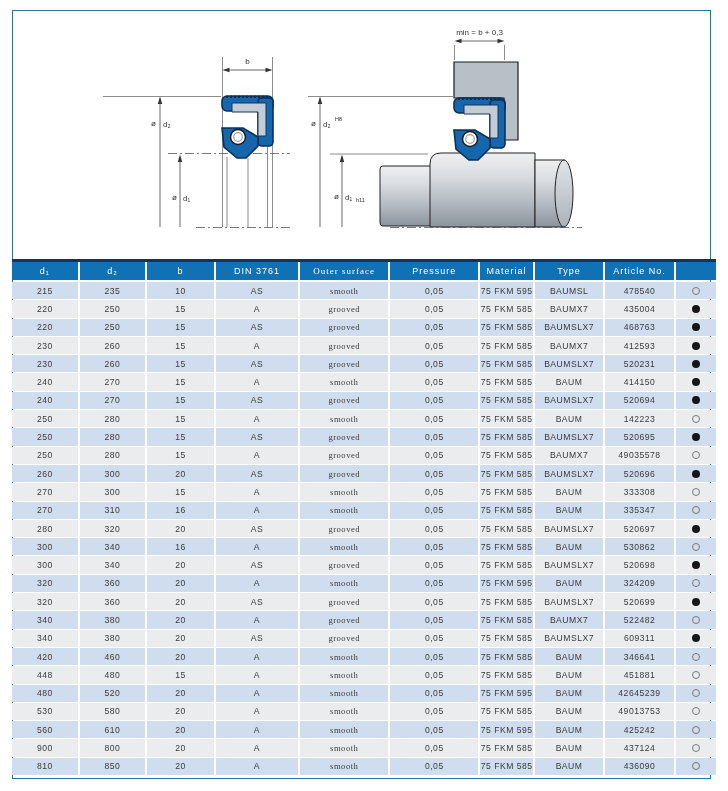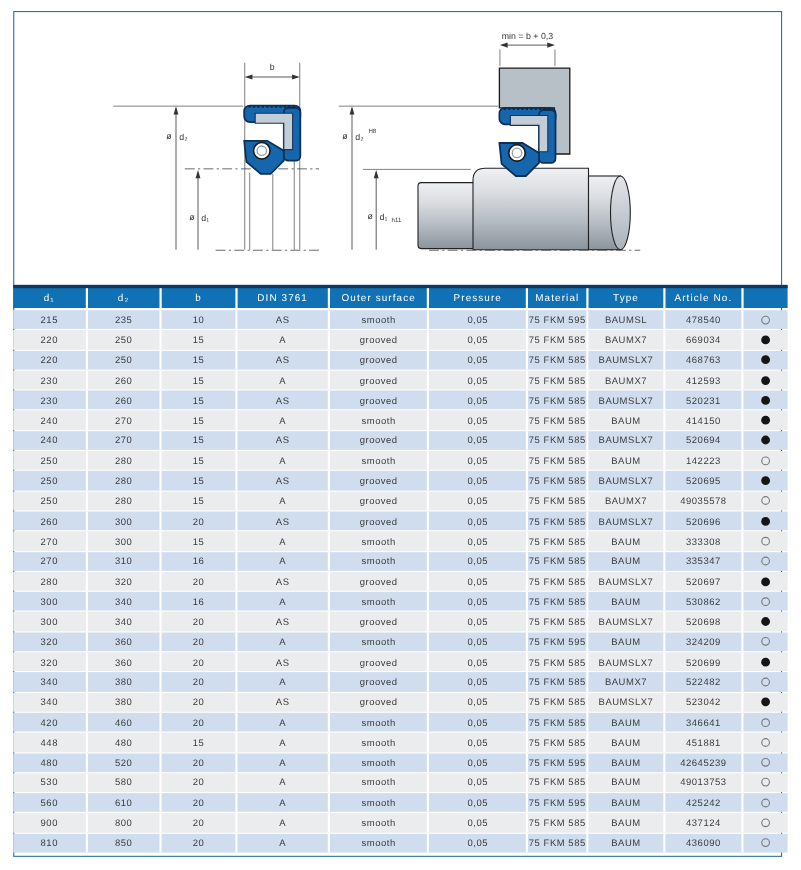--- a/index.html
+++ b/index.html
@@ -15,21 +15,21 @@
          box-sizing:border-box;margin-bottom:2px;}
   .hc{color:#ffffff;font-size:9px;letter-spacing:1px;display:flex;align-items:center;
       justify-content:center;border-right:2px solid #ffffff;box-sizing:border-box;white-space:nowrap;}
   .hc:last-child{border-right:none;}
   .row{display:flex;height:17.3px;margin-bottom:1px;}
   .cell{font-size:8.6px;color:#3a3a3a;letter-spacing:0.5px;display:flex;align-items:center;
         justify-content:center;border-right:2px solid #ffffff;box-sizing:border-box;white-space:nowrap;}
   .cell:last-child{border-right:none;}
   .row.blue .cell{background:#cfddee;}
   .row.gray .cell{background:#ebeced;}
-  .c0{width:72px;} .c1{width:72px;} .c2{width:73px;} .c3{width:90px;} .c4{width:96px;}
+  .c0{width:72px;} .c1{width:72px;} .c2{width:73px;} .c3{width:90px;} .c4{width:96px;font-family:Liberation Serif, serif;}
   .c5{width:96px;} .c6{width:58px;} .c7{width:75px;} .c8{width:75px;} .c9{width:43px;}
   .dot{display:inline-block;border-radius:50%;}
   .dot.filled{width:8px;height:8px;background:#151515;}
   .dot.open{width:6px;height:6px;border:1px solid #7a7a7a;background:transparent;}
 
   
   .thin{stroke:#5a5a5a;stroke-width:0.7;}
   .dim{stroke:#444444;stroke-width:0.8;}
   .dashdot{stroke:#555555;stroke-width:0.8;stroke-dasharray:9 3 2 3;fill:none;}
   .arrow{fill:#333333;}
@@ -162,21 +162,21 @@
     </div>
         <div class="row gray">
       <div class="cell c0">220</div>
       <div class="cell c1">250</div>
       <div class="cell c2">15</div>
       <div class="cell c3">A</div>
       <div class="cell c4">grooved</div>
       <div class="cell c5">0,05</div>
       <div class="cell c6">75 FKM 585</div>
       <div class="cell c7">BAUMX7</div>
-      <div class="cell c8">669034</div>
+      <div class="cell c8">435004</div>
       <div class="cell c9">
         <span class="dot filled"></span>
       </div>
     </div>
         <div class="row blue">
       <div class="cell c0">220</div>
       <div class="cell c1">250</div>
       <div class="cell c2">15</div>
       <div class="cell c3">AS</div>
       <div class="cell c4">grooved</div>
@@ -414,21 +414,21 @@
     </div>
         <div class="row gray">
       <div class="cell c0">340</div>
       <div class="cell c1">380</div>
       <div class="cell c2">20</div>
       <div class="cell c3">AS</div>
       <div class="cell c4">grooved</div>
       <div class="cell c5">0,05</div>
       <div class="cell c6">75 FKM 585</div>
       <div class="cell c7">BAUMSLX7</div>
-      <div class="cell c8">523042</div>
+      <div class="cell c8">609311</div>
       <div class="cell c9">
         <span class="dot filled"></span>
       </div>
     </div>
         <div class="row blue">
       <div class="cell c0">420</div>
       <div class="cell c1">460</div>
       <div class="cell c2">20</div>
       <div class="cell c3">A</div>
       <div class="cell c4">smooth</div>

